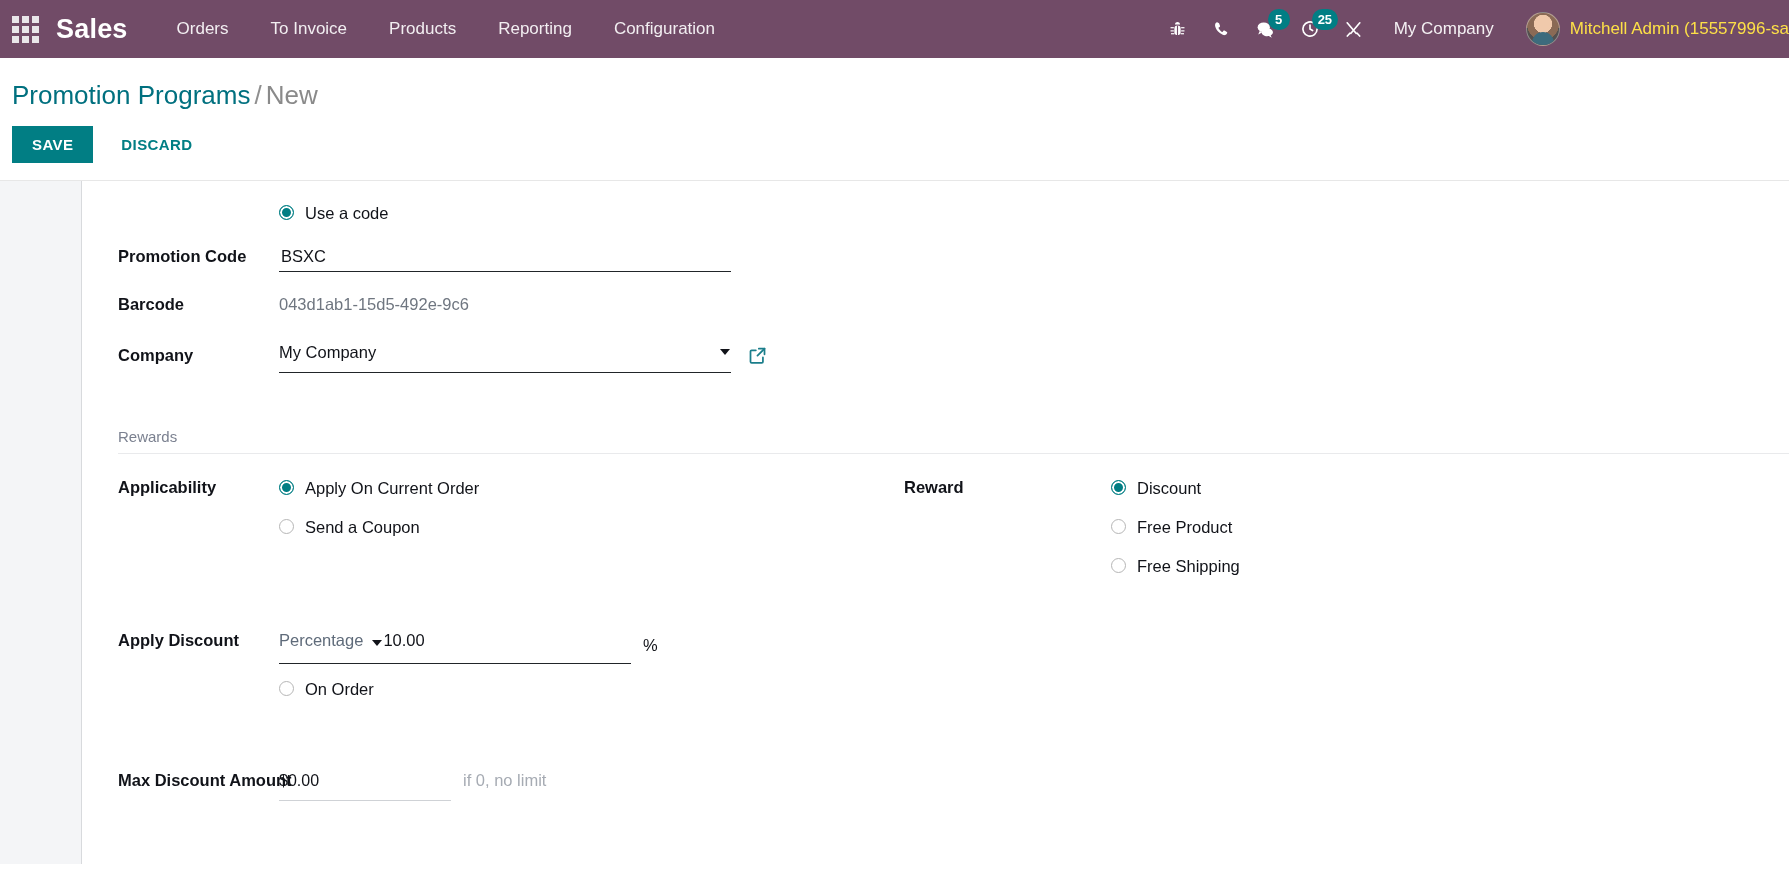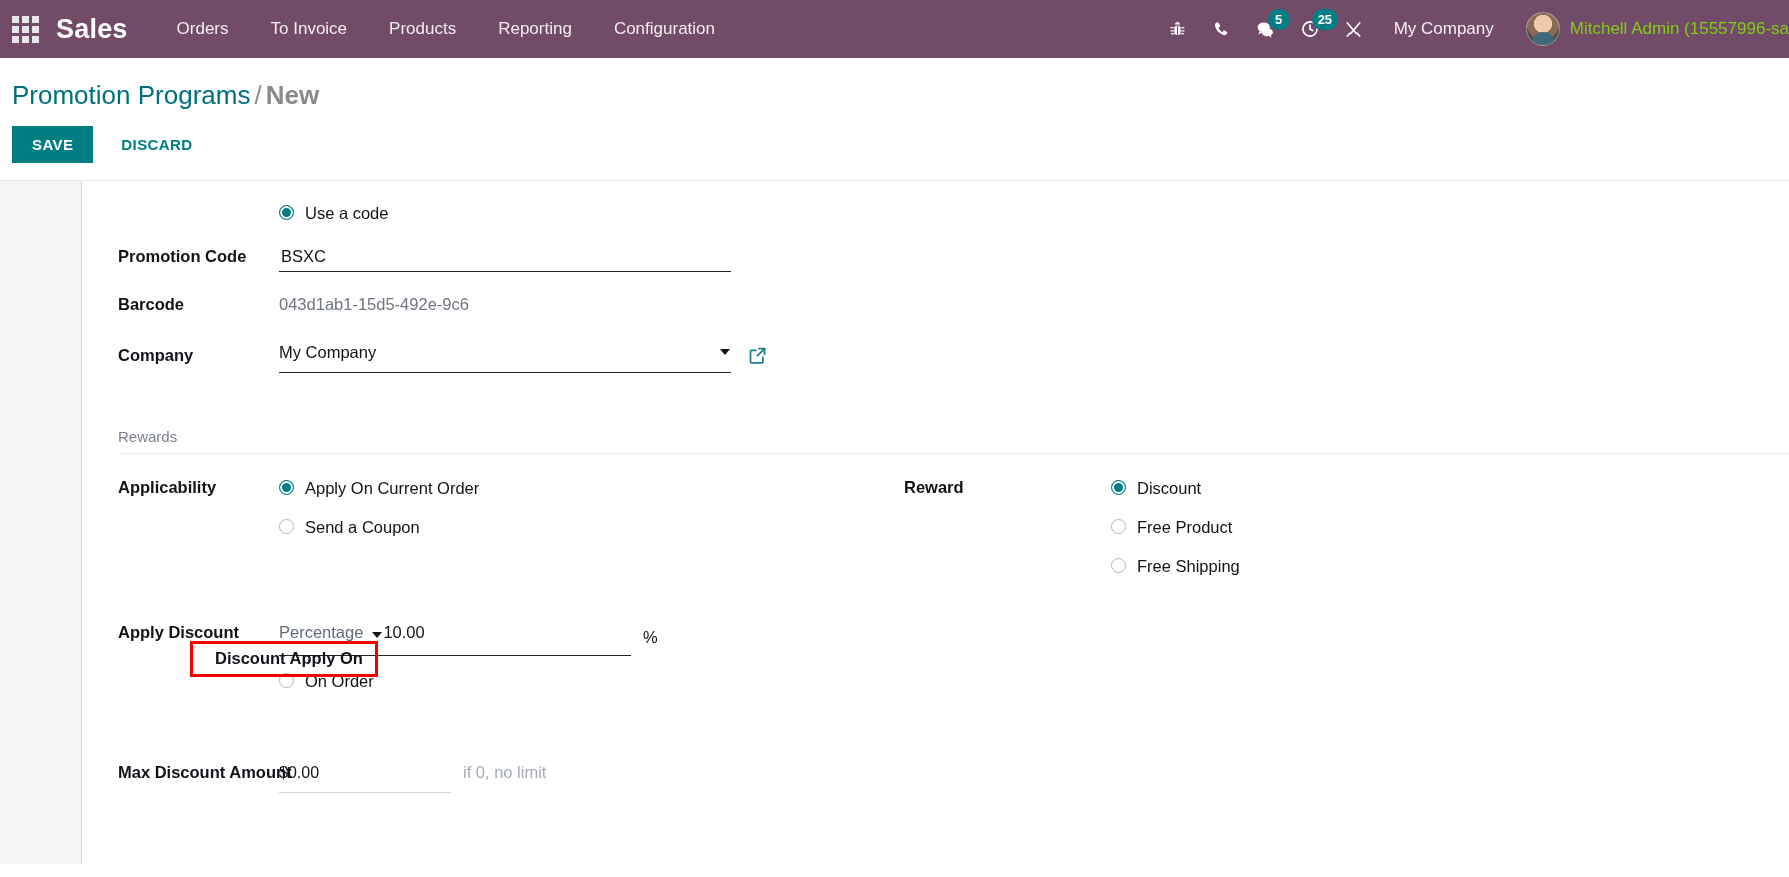--- a/index.html
+++ b/index.html
@@ -115,40 +115,40 @@
     content: "";
     position: absolute;
     left: 50%; top: 58%;
     transform: translateX(-50%);
     width: 22px; height: 16px;
     border-radius: 11px 11px 0 0;
     background: #3d6b7d;
   }
   .user-name {
     font-size: 17px;
-    color: #84cc16;
+    color: #fde047;
     margin-left: 10px;
     white-space: nowrap;
   }
 
   
   .control-panel {
     background: #ffffff;
     padding: 20px 0 0 0;
     border-bottom: 1px solid #e7e7e7;
   }
   .breadcrumb {
     font-size: 26px;
     padding-left: 12px;
     line-height: 34px;
     white-space: nowrap;
   }
   .bc-root { color: #00707f; cursor: pointer; }
   .bc-sep  { color: #8f8f8f; margin: 0 4px; }
-  .bc-cur  { color: #8a8a8a; font-weight: bold; }
+  .bc-cur  { color: #8a8a8a; }
 
   .btn-row {
     padding: 14px 0 17px 12px;
     display: flex;
     align-items: center;
   }
   .btn-save {
     background: #017E84;
     color: #ffffff;
     font-size: 15px;
@@ -513,21 +513,21 @@
             <span class="radio-label">Free Product</span>
           </div>
           <div class="radio-line">
             <span class="radio"></span>
             <span class="radio-label">Free Shipping</span>
           </div>
         </div>
       </div>
     </div>
 
-    <div class="frow" style="margin-top:32px;">
+    <div class="frow" style="margin-top:40px;">
       <div class="flabel">Apply Discount</div>
       <div class="fvalue" style="display:flex;align-items:center;">
         <span class="pct-field">
           <span class="pct-type">Percentage</span>
           <span class="caret" style="margin-left:9px;"></span>
           <span class="pct-val">10.00</span>
         </span>
         <span class="pct-suffix">%</span>
       </div>
     </div>
@@ -547,19 +547,16 @@
     </div>
 
     <div class="frow" style="margin-top:18px;">
       <div class="flabel">Max Discount Amount</div>
       <div class="fvalue" style="display:flex;align-items:baseline;">
         <span class="money-field">$0.00</span>
         <span class="hint">if 0, no limit</span>
       </div>
     </div>
 
-    <div class="redbox redbox-label">
-      <span style="font-size:16.5px;font-weight:bold;color:#111319;white-space:nowrap;">Discount Apply On</span>
-    </div>
 
 
   </div>
 </div>
 
 </body></html>

